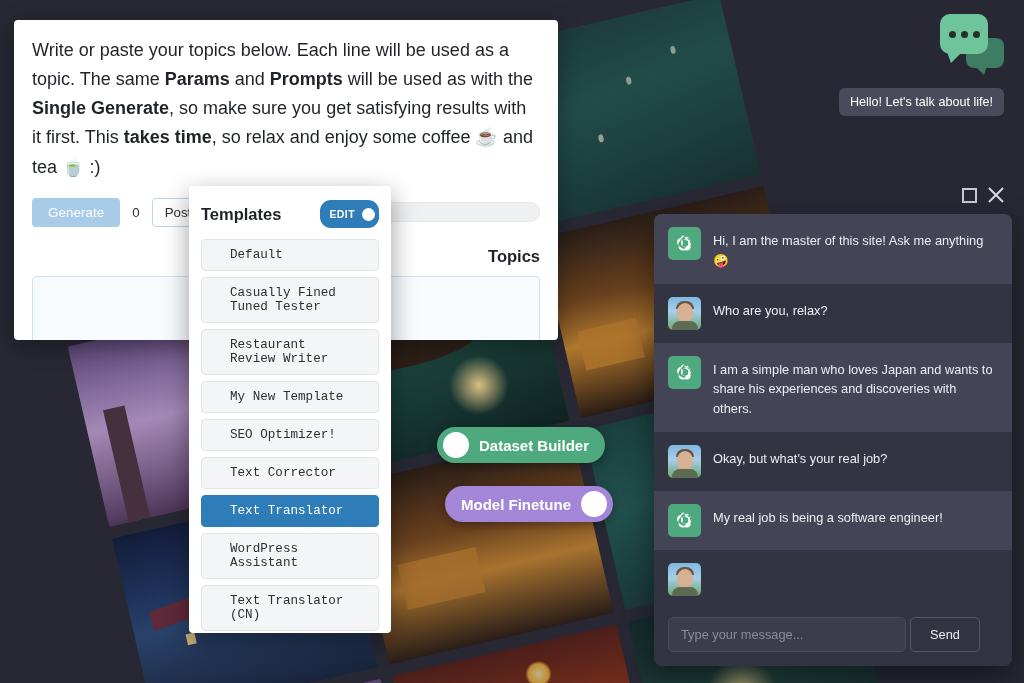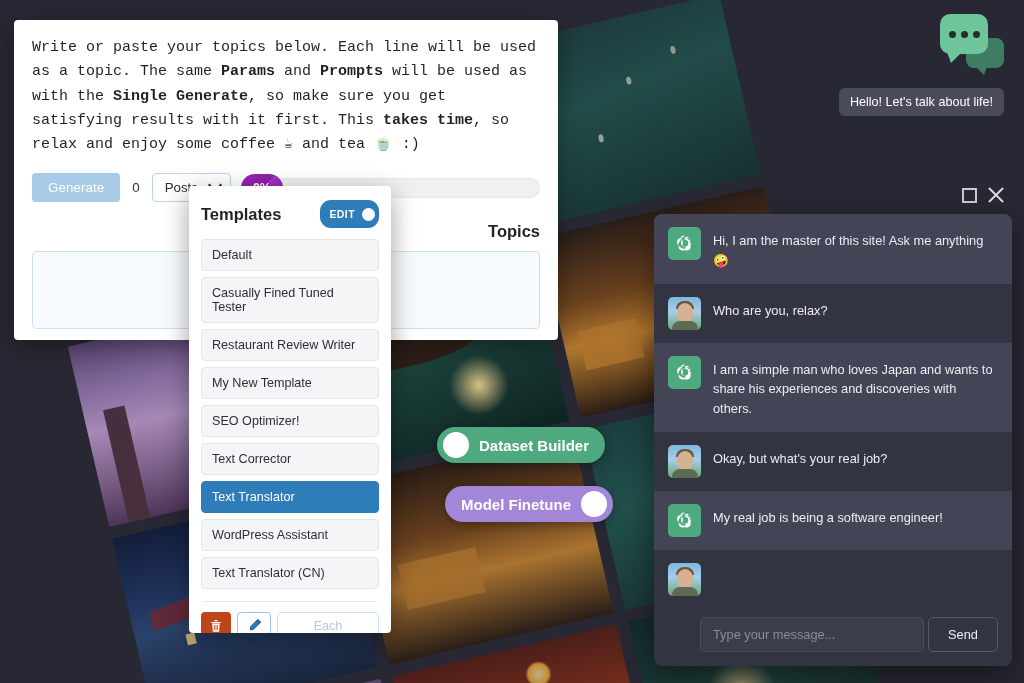--- a/index.html
+++ b/index.html
@@ -68,21 +68,21 @@
   .gen-panel {
     position: absolute; left: 14px; top: 20px;
     width: 544px; height: 320px;
     background: #fff;
     border-radius: 4px;
     box-shadow: 0 6px 22px rgba(0,0,0,.35);
     padding: 16px 18px 0 18px;
     color: #1f2328;
     overflow: hidden;
   }
-  .intro { font-size: 15px; line-height: 1.62; color: #1f2328; font-family: Liberation Mono, monospace; }
+  .intro { font-size: 18px; line-height: 1.62; color: #1f2328; }
   .intro b { font-weight: 700; }
   .gen-row { display: flex; align-items: center; gap: 10px; margin-top: 16px; }
   .btn-generate {
     background: #a8cbe8; color: #ffffff; border: none;
     border-radius: 4px; padding: 7px 16px; font-size: 13.3px;
     font-family: inherit; cursor: default; letter-spacing: .1px;
   }
   .count-num { font-size: 13.3px; color: #2b2f36; padding: 0 2px; }
   .select-box {
     display: flex; align-items: flex-start; justify-content: space-between;
@@ -135,21 +135,21 @@
   .tpl-title { font-size: 16.5px; font-weight: 700; }
   .edit-toggle {
     display:flex; align-items:center; gap:7px;
     background:#2e7cb8; border-radius: 11px; padding: 3px 4px 3px 9px; height: 28px;
   }
   .edit-toggle span { color:#fff; font-size: 10.5px; font-weight:700; letter-spacing:.4px; }
   .edit-knob { width: 13px; height: 13px; border-radius: 50%; background:#fff; }
   .tpl-list { display:flex; flex-direction: column; gap: 6px; }
   .tpl-item {
     background:#f4f5f6; border: 1px solid #e3e5e7; border-radius: 4px;
-    padding: 8px 10px; font-size: 12.6px; color:#2b2f36;
+    padding: 8px 28px; font-size: 12.6px; color:#2b2f36;font-family:Liberation Mono, monospace;
   }
   .tpl-item.sel { background:#2e7cb8; border-color:#2e7cb8; color:#fff; }
   .tpl-divider { height:1px; background:#e6e8ea; margin: 12px 2px 10px 2px; }
   .tpl-actions { display:flex; gap: 6px; align-items:center; }
   .btn-del {
     width: 30px; height: 27px; border-radius: 4px; background:#c0441a;
     display:flex; align-items:center; justify-content:center;
   }
   .btn-edit {
     width: 34px; height: 27px; border-radius: 4px; background:#fff; border:1px solid #9dc3e0;
@@ -226,21 +226,21 @@
   }
   .ava-user .hair {
     position:absolute; left: 8px; top: 4px; width: 18px; height: 8px;
     background:#6b5340; border-radius: 9px 9px 0 0;
   }
   .ava-user .body {
     position:absolute; left: 4px; bottom: 0; width: 26px; height: 9px;
     background:#5d6b52; border-radius: 8px 8px 0 0;
   }
   .msg-text { font-size: 12.8px; line-height: 1.55; color:#eceef3; padding-top: 4px; }
-  .chat-input-bar { display:flex; gap: 4px; padding: 12px 14px 14px 14px; background:#333442;margin-left:32px; }
+  .chat-input-bar { display:flex; gap: 4px; padding: 12px 32px 14px 14px; background:#333442; }
   .chat-input {
     flex: 1; height: 35px; background:#3b3c4c; border:1px solid #4a4b5c; border-radius: 5px;
     display:flex; align-items:center; padding: 0 12px; color:#8a8c9b; font-size: 12.8px;
   }
   .chat-send {
     width: 70px; height: 35px; background:#333442; border:1px solid #565767; border-radius: 5px;
     display:flex; align-items:center; justify-content:center; color:#eceef3; font-size: 12.8px;
   }
 </style>
 </head>

